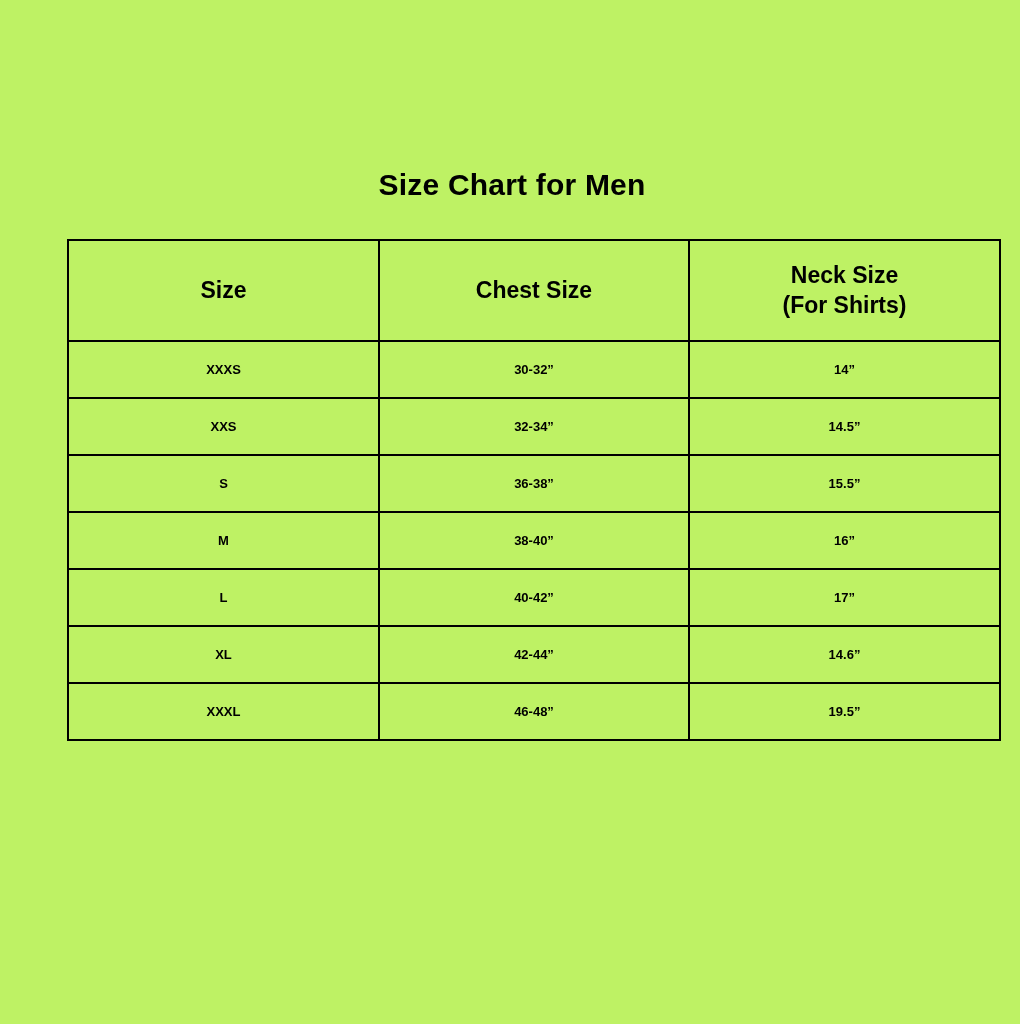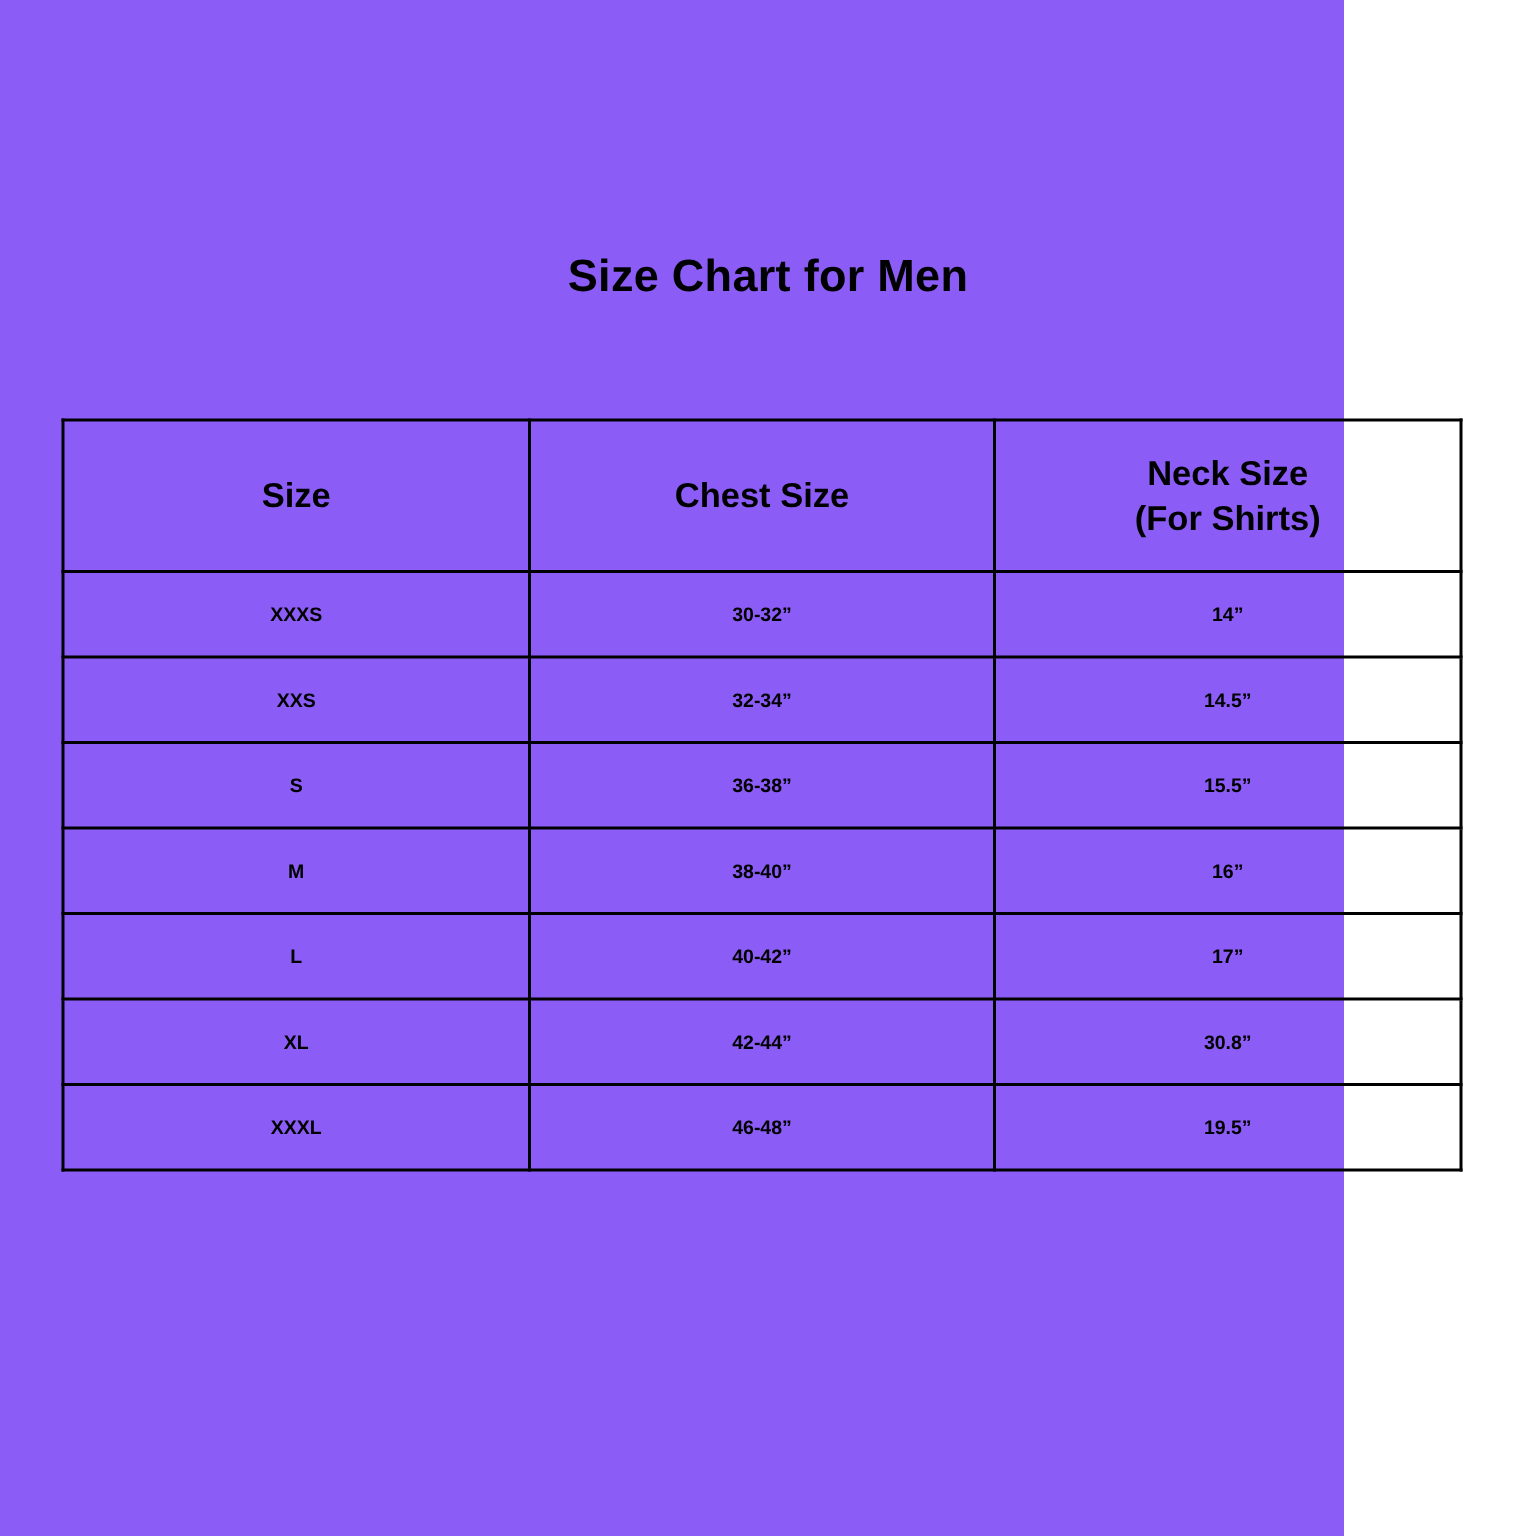--- a/index.html
+++ b/index.html
@@ -12,43 +12,42 @@
     height: 1024px;
     font-family: "Liberation Sans", sans-serif;
     color: #000000;
     position: relative;
     overflow: hidden;
   }
   .page {
     position: absolute;
     left: 0;
     top: 0;
-    width: 896px;
+    width: 1020px;
     height: 1024px;
-    background: #8b5cf6;
+    background: #bef264;
   }
   .chart-title {
     position: absolute;
     left: 0;
     top: 168px;
     width: 1024px;
     text-align: center;
     font-size: 30px;
     font-weight: bold;
     letter-spacing: 0.2px;
     color: #000000;
   }
   .size-table {
     position: absolute;
-    left: 41px;
+    left: 67px;
     top: 239px;
     width: 920px;
     border-collapse: collapse;
     table-layout: fixed;
-    margin-top: 40px;
   }
   .size-table th,
   .size-table td {
     border: 2px solid #000000;
     text-align: center;
     vertical-align: middle;
     font-weight: bold;
     color: #000000;
   }
   .size-table th {
@@ -113,21 +112,21 @@
         <td>16”</td>
       </tr>
       <tr>
         <td>L</td>
         <td>40-42”</td>
         <td>17”</td>
       </tr>
       <tr>
         <td>XL</td>
         <td>42-44”</td>
-        <td>30.8”</td>
+        <td>14.6”</td>
       </tr>
       <tr>
         <td>XXXL</td>
         <td>46-48”</td>
         <td>19.5”</td>
       </tr>
     </tbody>
   </table>
 
 </div>

